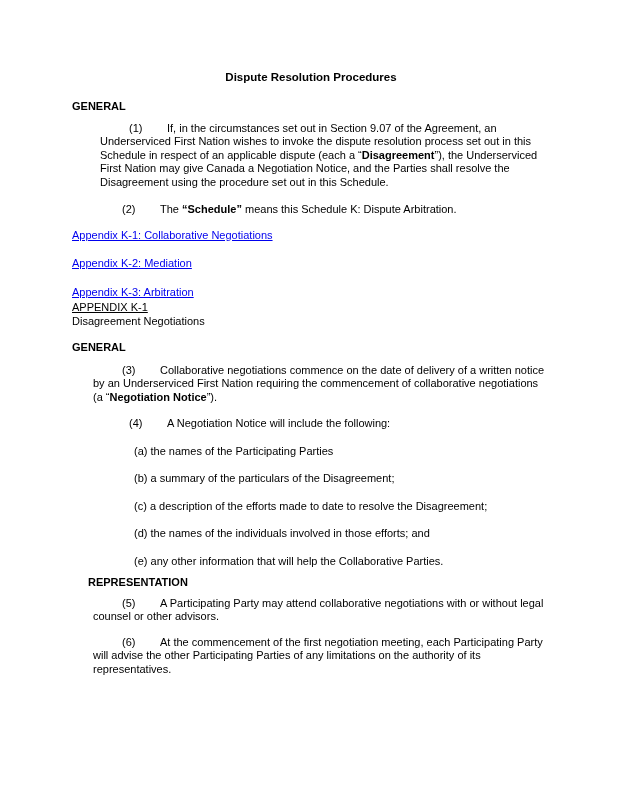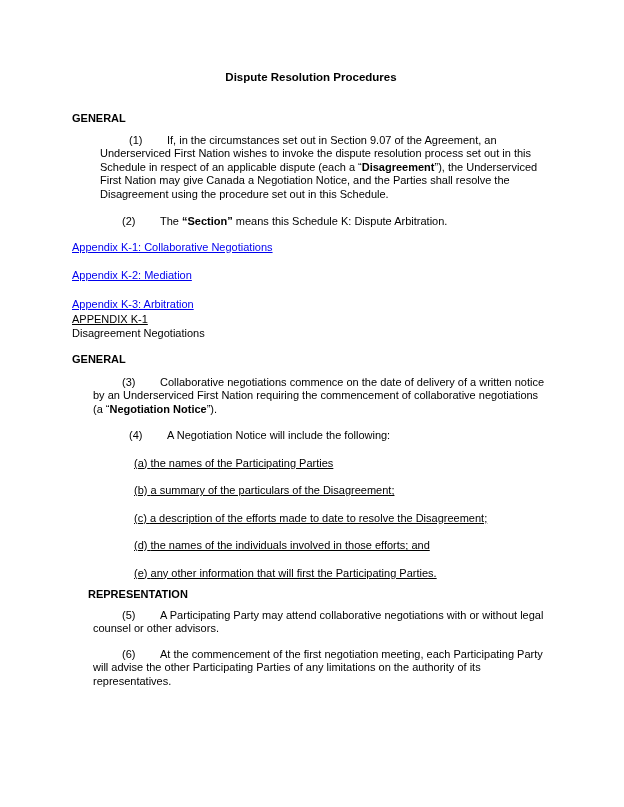--- a/index.html
+++ b/index.html
@@ -23,21 +23,21 @@
     padding: 70px 74px 0 72px;
     background: #ffffff;
   }
   p, div { margin: 0; }
 
   .doc-title {
     text-align: center;
     font-weight: bold;
     font-size: 11.5px;
     line-height: 14px;
-    margin-bottom: 28px;
+    margin-bottom: 16px;
   }
   .heading {
     font-weight: bold;
     margin-bottom: 8px;
   }
   .para {
     margin-left: 21px;
     text-indent: 29px;
     margin-bottom: 13px;
   }
@@ -54,21 +54,20 @@
   }
   .appendix-block {
     text-align: left;
     font-weight: normal;
     margin-bottom: 13px;
   }
   .appendix-block .ap-title { text-decoration: underline; }
   .item {
     margin-left: 62px;
     margin-bottom: 14px;
-    text-decoration: underline;
   }
   
   .mb14 { margin-bottom: 14px; margin-left: 28px; }
   .mb12 { margin-bottom: 12px; }
   .mb9  { margin-bottom: 9px; }
   .mb8  { margin-bottom: 8px; }
   .mb7  { margin-bottom: 7px; padding-left: 16px; }
   .mb2  { margin-bottom: 2px; }
   .mb0  { margin-bottom: 0; }
   b { font-weight: bold; }
@@ -77,21 +76,21 @@
 <body>
 
 <div class="page">
 
   <div class="doc-title">Dispute Resolution Procedures</div>
 
   <div class="heading">GENERAL</div>
 
   <p class="para mb14"><span class="pnum">(1)</span><span>If, in the circumstances set out in Section 9.07 of the Agreement, an Underserviced First Nation wishes to invoke the dispute resolution process set out in this Schedule in respect of an applicable dispute (each a “</span><b>Disagreement</b><span>”), the Underserviced First Nation may give Canada a Negotiation Notice, and the Parties shall resolve the Disagreement using the procedure set out in this Schedule.</span></p>
 
-  <p class="para mb12"><span class="pnum">(2)</span><span>The </span><b>“Section”</b><span> means this Schedule K: Dispute Arbitration.</span></p>
+  <p class="para mb12"><span class="pnum">(2)</span><span>The </span><b>“Schedule”</b><span> means this Schedule K: Dispute Arbitration.</span></p>
 
   <div class="linkrow"><a href="#">Appendix K-1: Collaborative Negotiations</a></div>
   <div class="linkrow"><a href="#">Appendix K-2: Mediation</a></div>
   <div class="linkrow mb2"><a href="#">Appendix K-3: Arbitration</a></div>
 
   <div class="appendix-block">
     <div class="ap-title">APPENDIX K-1</div>
     <div>Disagreement Negotiations</div>
   </div>
 
@@ -99,21 +98,21 @@
 
   <p class="para"><span class="pnum">(3)</span><span>Collaborative negotiations commence on the date of delivery of a written notice by an Underserviced First Nation requiring the commencement of collaborative negotiations (a “</span><b>Negotiation Notice</b><span>”).</span></p>
 
 
   <p class="para mb14"><span class="pnum">(4)</span><span>A Negotiation Notice will include the following:</span></p>
 
   <p class="item"><span>(a)</span> <span>the names of the Participating Parties</span></p>
   <p class="item"><span>(b)</span> <span>a summary of the particulars of the Disagreement;</span></p>
   <p class="item"><span>(c)</span> <span>a description of the efforts made to date to resolve the Disagreement;</span></p>
   <p class="item"><span>(d)</span> <span>the names of the individuals involved in those efforts; and</span></p>
-  <p class="item mb8"><span>(e)</span> <span>any other information that will first the Participating Parties.</span></p>
+  <p class="item mb8"><span>(e)</span> <span>any other information that will help the Collaborative Parties.</span></p>
 
   <div class="heading mb7">REPRESENTATION</div>
 
   <p class="para mb12"><span class="pnum">(5)</span><span>A Participating Party may attend collaborative negotiations with or without legal counsel or other advisors.</span></p>
 
   <p class="para mb0"><span class="pnum">(6)</span><span>At the commencement of the first negotiation meeting, each Participating Party will advise the other Participating Parties of any limitations on the authority of its representatives.</span></p>
 
 </div>
 
 </body></html>

